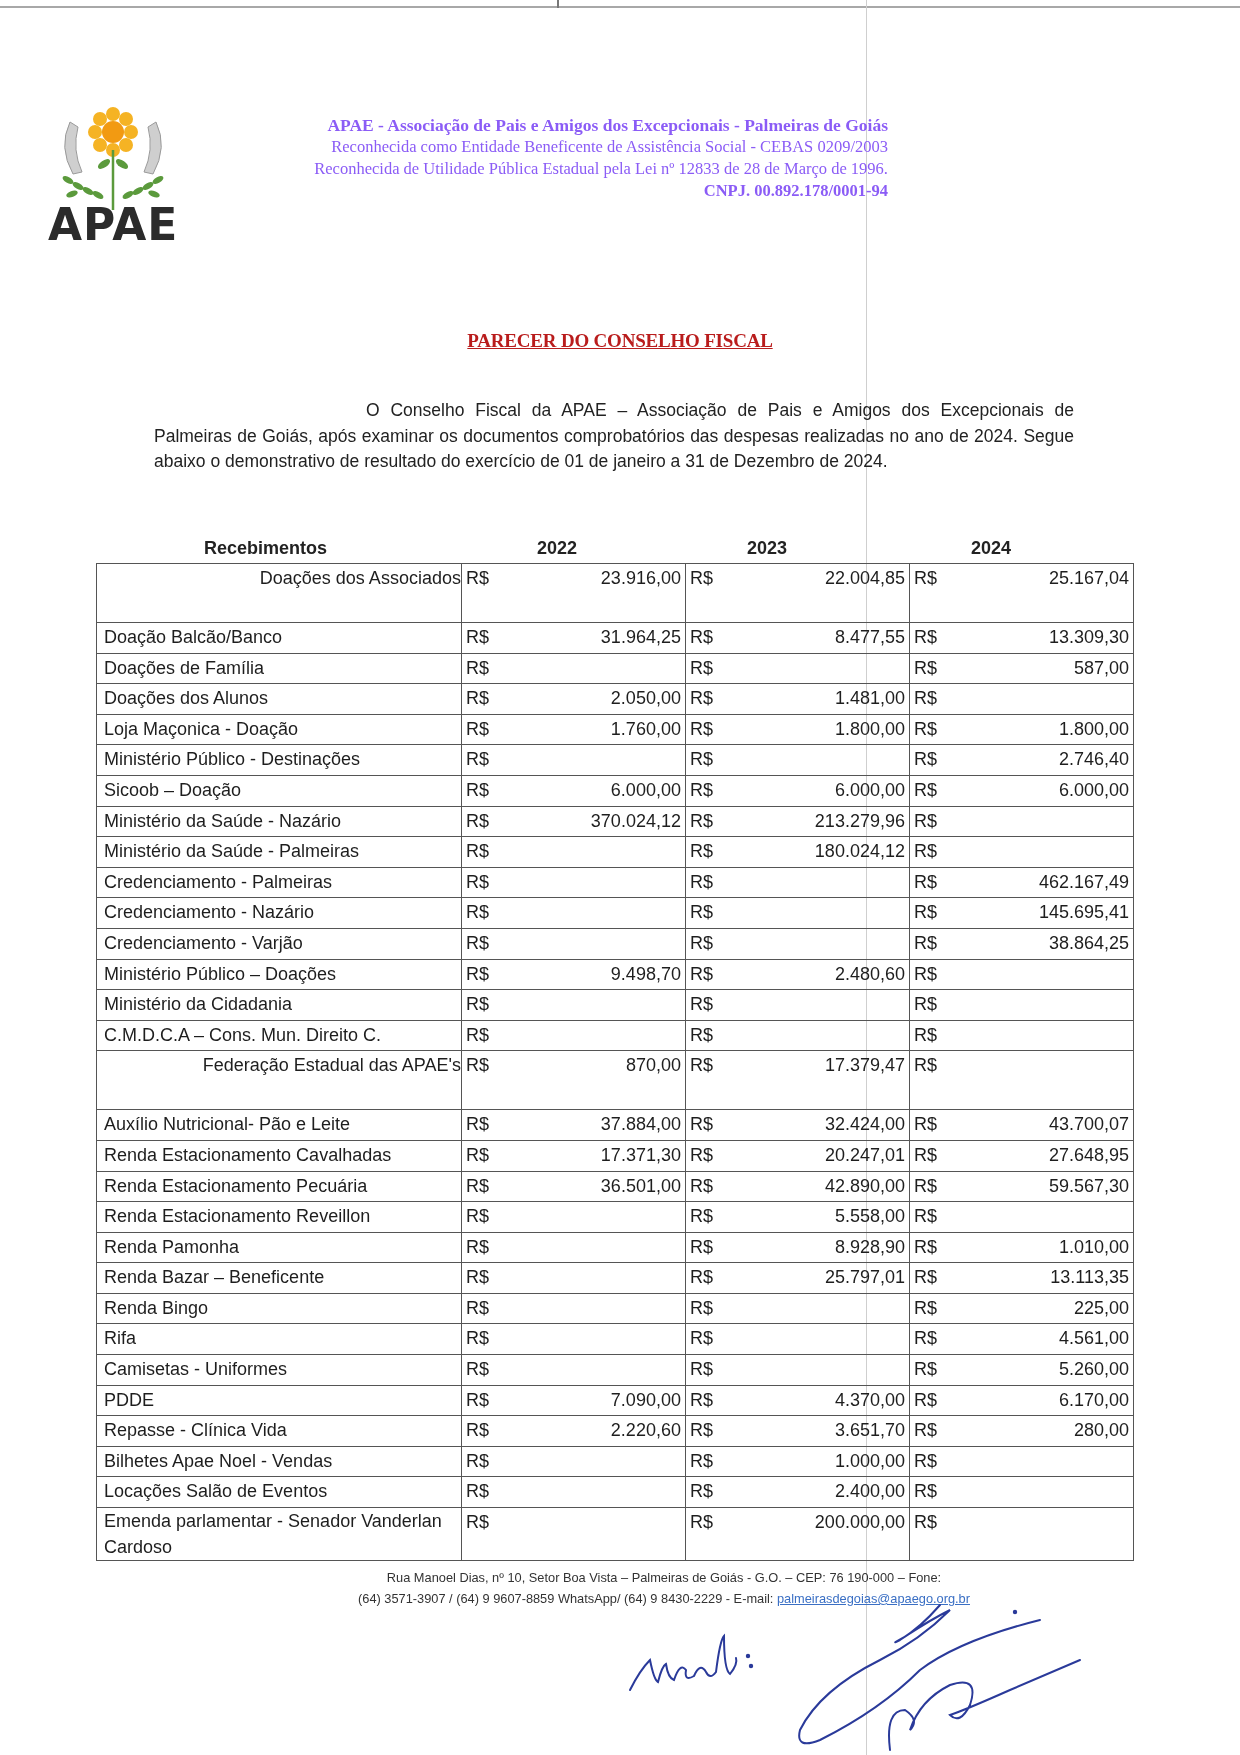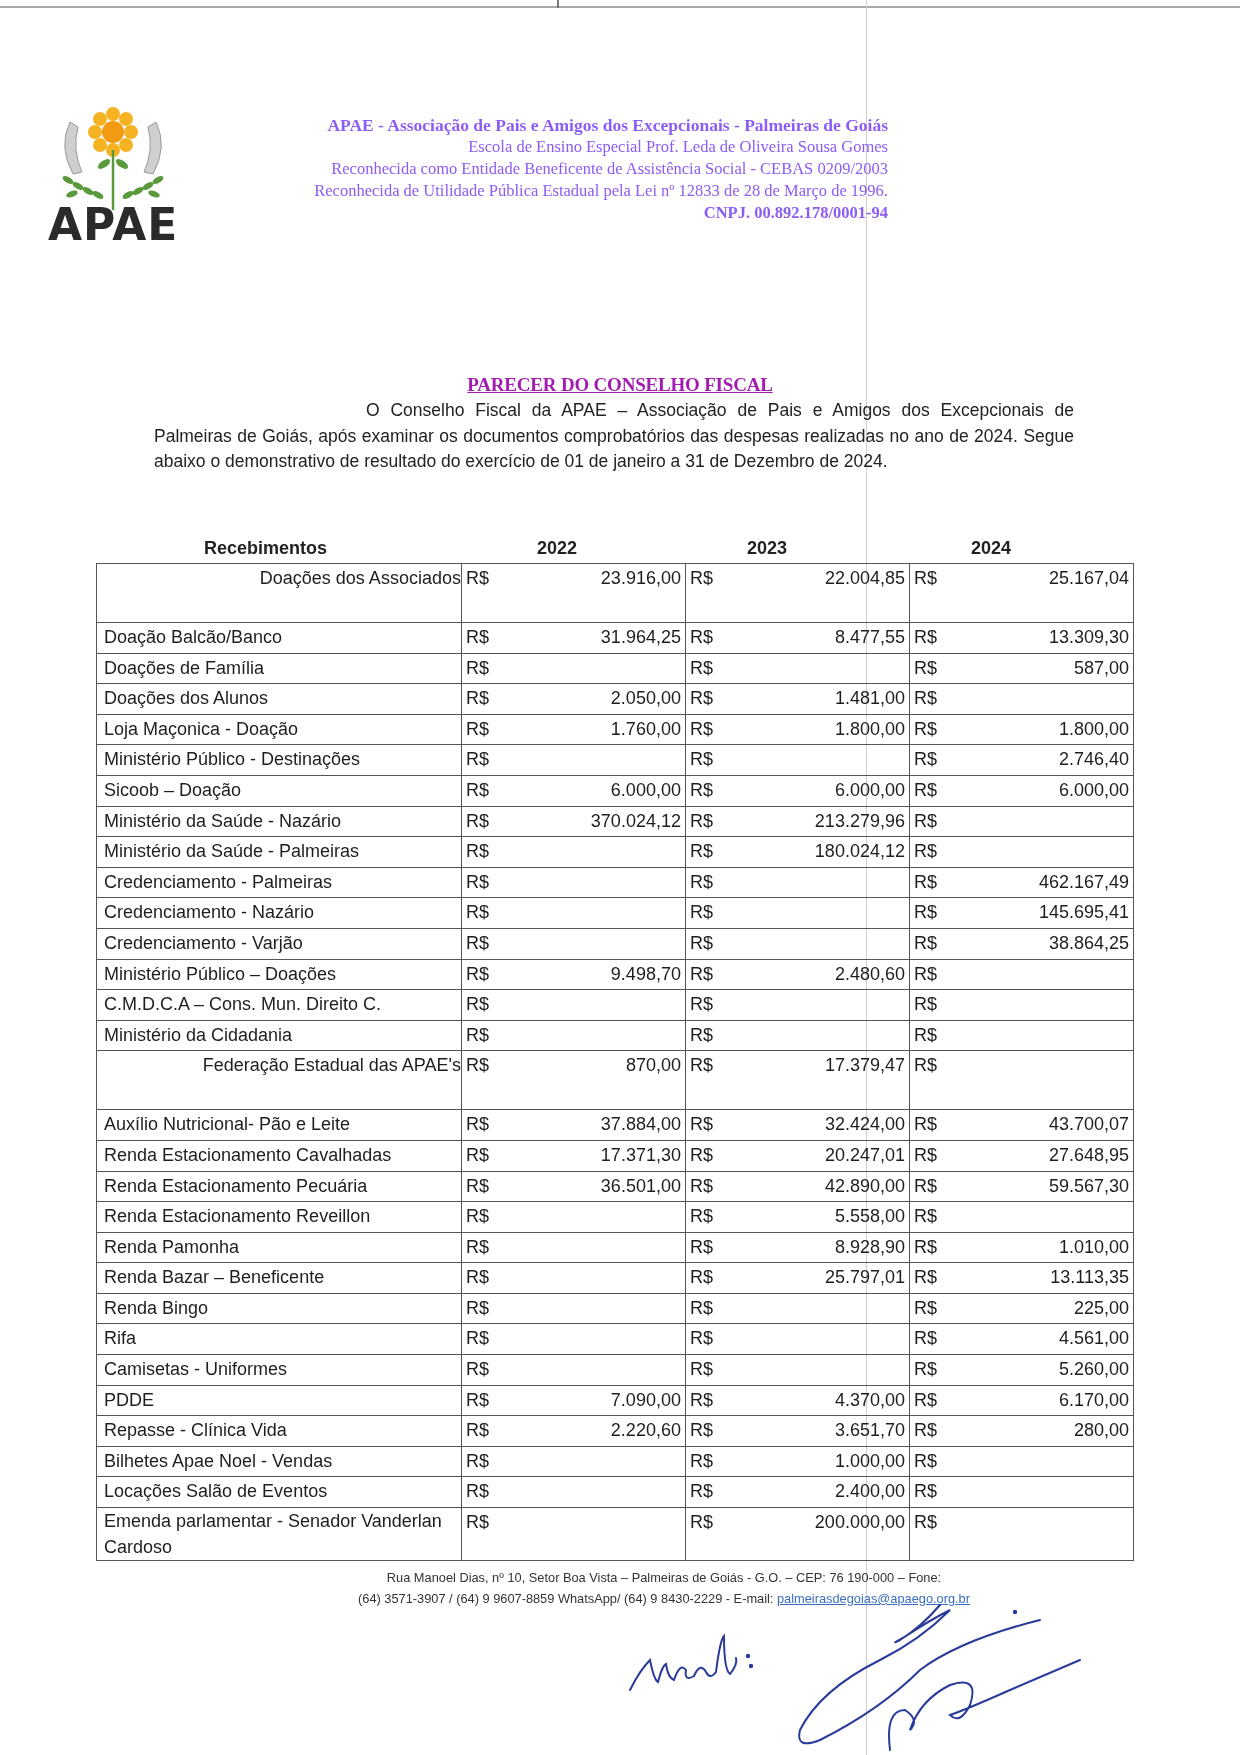--- a/index.html
+++ b/index.html
@@ -8,21 +8,21 @@
   .scan-tick { position: absolute; left: 557px; top: 0; width: 2px; height: 8px; background: #777; }
   .scan-fold { position: absolute; left: 866px; top: 0; width: 1px; height: 1755px; background: #cfcfcf; }
 
   .logo { position: absolute; left: 48px; top: 102px; width: 130px; height: 148px; }
   .logo-text { position: absolute; left: 0; bottom: 0; width: 130px; text-align: center; font-family: "DejaVu Sans", sans-serif; font-weight: bold; font-size: 44px; color: #2b2b2b; letter-spacing: 1px; }
 
   .letterhead { position: absolute; right: 352px; top: 114px; text-align: right; font-family: "Liberation Serif", serif; font-size: 16.5px; line-height: 22px; color: #8b5cf6; }
   .letterhead .lh-title { font-weight: bold; font-size: 17.5px; }
   .letterhead .lh-cnpj { font-weight: bold; }
 
-  .doc-title { position: absolute; left: 0; width: 1240px; top: 330px; text-align: center; font-family: "Liberation Serif", serif; font-weight: bold; font-size: 19px; text-decoration: underline; letter-spacing: -0.2px; color: #a21caf; margin-top: 44px; }
+  .doc-title { position: absolute; left: 0; width: 1240px; top: 330px; text-align: center; font-family: "Liberation Serif", serif; font-weight: bold; font-size: 19px; text-decoration: underline; letter-spacing: -0.2px; color: #b91c1c; }
 
   .intro { position: absolute; left: 154px; top: 398px; width: 920px; font-size: 17.5px; line-height: 25.5px; color: #222; text-indent: 212px; text-align: justify; }
 
   .tbl-head { position: absolute; top: 536px; left: 96px; width: 1040px; height: 26px; font-weight: bold; font-size: 18px; color: #222; }
   .tbl-head span { position: absolute; top: 2px; }
 
   table.rec { position: absolute; left: 96px; top: 563px; width: 1038px; border-collapse: collapse; font-size: 18px; color: #1e1e1e; }
   table.rec td { border: 1.5px solid #555; padding: 0; height: 29.6px; vertical-align: top; line-height: 28px; }
   table.rec td.name { width: 352px; padding-left: 7px; white-space: nowrap; }
   table.rec td.val { width: 220px; }
@@ -75,21 +75,20 @@
       <ellipse cx="80" cy="93" rx="6" ry="3" transform="rotate(-30 80 93)"></ellipse>
       <ellipse cx="24" cy="92" rx="6" ry="3" transform="rotate(-20 24 92)"></ellipse>
       <ellipse cx="106" cy="92" rx="6" ry="3" transform="rotate(20 106 92)"></ellipse>
     </g>
   </svg>
   <div class="logo-text">APAE</div>
 </div>
 
 <div class="letterhead">
   <div class="lh-title">APAE - Associação de Pais e Amigos dos Excepcionais - Palmeiras de Goiás</div>
-  <div>Escola de Ensino Especial Prof. Leda de Oliveira Sousa Gomes</div>
   <div>Reconhecida como Entidade Beneficente de Assistência Social - CEBAS 0209/2003</div>
   <div>Reconhecida de Utilidade Pública Estadual pela Lei nº 12833 de 28 de Março de 1996.</div>
   <div class="lh-cnpj">CNPJ. 00.892.178/0001-94</div>
 </div>
 
 <div class="doc-title">PARECER DO CONSELHO FISCAL</div>
 
 <div class="intro">O Conselho Fiscal da APAE – Associação de Pais e Amigos dos Excepcionais de Palmeiras de Goiás, após examinar os documentos comprobatórios das despesas realizadas no ano de 2024. Segue abaixo o demonstrativo de resultado do exercício de 01 de janeiro a 31 de Dezembro de 2024.</div>
 
 <div class="tbl-head">
@@ -368,42 +367,42 @@
           </div>
         </td>
         <td class="val">
           <div class="cell">
             <span>R$</span>
             <span></span>
           </div>
         </td>
       </tr>
       <tr>
+        <td class="name">Ministério da Cidadania</td>
+        <td class="val">
+          <div class="cell">
+            <span>R$</span>
+            <span></span>
+          </div>
+        </td>
+        <td class="val">
+          <div class="cell">
+            <span>R$</span>
+            <span></span>
+          </div>
+        </td>
+        <td class="val">
+          <div class="cell">
+            <span>R$</span>
+            <span></span>
+          </div>
+        </td>
+      </tr>
+      <tr>
         <td class="name">C.M.D.C.A – Cons. Mun. Direito C.</td>
-        <td class="val">
-          <div class="cell">
-            <span>R$</span>
-            <span></span>
-          </div>
-        </td>
-        <td class="val">
-          <div class="cell">
-            <span>R$</span>
-            <span></span>
-          </div>
-        </td>
-        <td class="val">
-          <div class="cell">
-            <span>R$</span>
-            <span></span>
-          </div>
-        </td>
-      </tr>
-      <tr>
-        <td class="name">Ministério da Cidadania</td>
         <td class="val">
           <div class="cell">
             <span>R$</span>
             <span></span>
           </div>
         </td>
         <td class="val">
           <div class="cell">
             <span>R$</span>
             <span></span>

